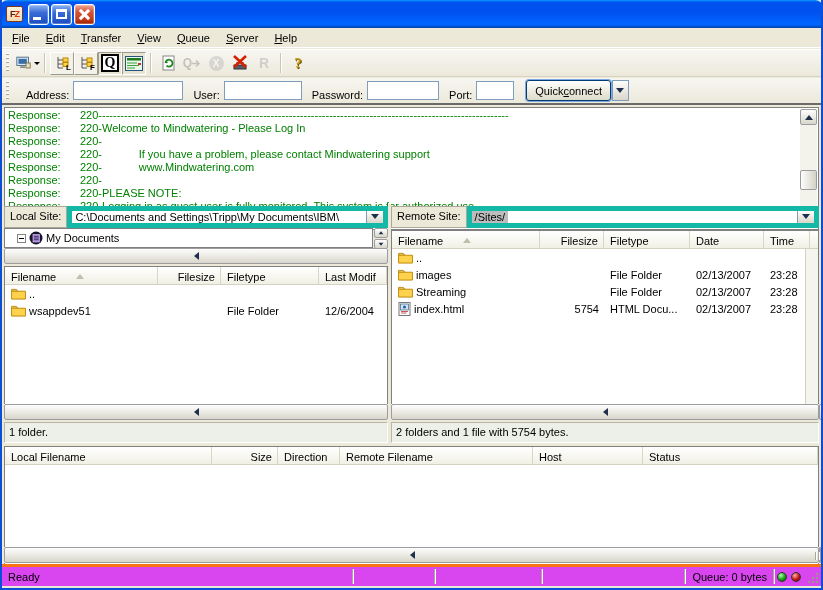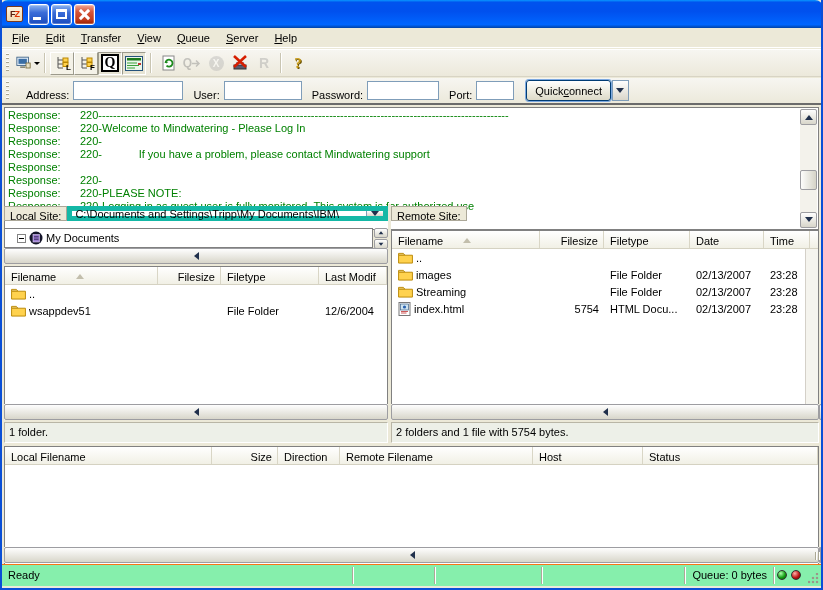--- a/index.html
+++ b/index.html
@@ -95,21 +95,21 @@
   .tri.down  { border-top:5px solid #20304C; margin-bottom:-3px; }
   .tri.left  { border-right:5px solid #20304C; margin-left:-3px; }
   .tri.right { border-left:5px solid #20304C; margin-right:-3px; }
 
   
   .panes { position:absolute; top:204px; left:0; right:0; height:241px; }
   .pane-left  { position:absolute; left:2px;  top:0; width:384px; height:241px; }
   .pane-right { position:absolute; left:389px; top:0; right:2px;  height:241px; }
   .splitter { position:absolute; left:386px; top:0; width:3px; height:241px; background:#ECE9D8; }
 
-  .site-row { position:absolute; top:2px; left:0; right:0; height:15px; display:flex; align-items:stretch; }
+  .site-row { position:absolute; top:2px; left:0; right:0; height:22px; display:flex; align-items:stretch; }
   .site-label { border:1px solid #ACA899; background:#ECE9D8; padding:3px 5px 0 5px; white-space:nowrap; }
   .combo { flex:1; border:5px solid #14b8a6; background:#fff; display:flex; align-items:center; min-width:0; }
   .combo-text { padding:0 3px; white-space:pre; overflow:hidden; }
   .combo-text.selected { background:#BDBDBD; }
   .combo-drop { margin-left:auto; width:17px; align-self:stretch; border-left:1px solid #7F9DB9; background:linear-gradient(#FEFEFE,#D9D6CA); display:flex; align-items:center; justify-content:center; }
 
   .treebox { position:absolute; top:24px; left:0; width:369px; height:20px; background:#fff; border:1px solid #808080; display:flex; align-items:center; }
   .tree-mini-vsb { position:absolute; top:24px; right:0; width:14px; height:20px; display:flex; flex-direction:column; gap:1px; }
   .tree-mini-vsb .sbtn { height:10px; }
   .tree-mini-vsb .tri { transform:scale(.6); }
@@ -134,21 +134,21 @@
 
   .list-hsb { position:absolute; top:200px; left:0; right:0; }
   .pane-status { position:absolute; top:218px; left:0; right:0; height:21px; background:#EDF0E8; border:1px solid #B9B6A6; border-right-color:#fff; border-bottom-color:#fff; padding:3px 4px 0 4px; }
 
   
   .queuepane { position:absolute; top:446px; left:2px; right:2px; height:128px; background:#fff; border:1px solid #808080; overflow:hidden; }
   .grid-queue { grid-template-columns:207px 66px 62px 193px 110px 1fr; }
   .queue-hsb { position:absolute; top:547px; left:2px; right:2px; }
 
   
-  .statusbar { position:absolute; top:564px; left:0; right:0; height:22px; background:#86efac; border-top:1px solid #f97316; display:flex; align-items:stretch; }
+  .statusbar { position:absolute; top:564px; left:0; right:0; height:22px; background:#d946ef; border-top:3px solid #f97316; display:flex; align-items:stretch; }
   .sb-cell { padding:4px 6px 0 6px; white-space:nowrap; }
   .sb-sep { width:2px; margin:2px 0; border-left:1px solid #ACA899; border-right:1px solid #fff; }
   .led { width:10px; height:10px; border-radius:50%; margin:5px 2px 0 2px; border:1px solid #333; }
   .led.green { background:radial-gradient(circle at 35% 30%,#AFFFAF,#15A015 55%,#005700); }
   .led.red   { background:radial-gradient(circle at 35% 30%,#FFB0A8,#C01818 55%,#600000); }
   .size-grip { width:15px; margin-left:3px; position:relative; }
   .size-grip::after { content:""; position:absolute; right:2px; bottom:2px; width:11px; height:11px;
     background:
       radial-gradient(circle at 9px 9px,#9a968a 1.4px,transparent 1.6px),
       radial-gradient(circle at 9px 5px,#9a968a 1.4px,transparent 1.6px),
@@ -280,21 +280,21 @@
         <span class="tri down"></span>
       </span>
   </div>
 
   <div class="logpane">
     <div class="log-lines">
       <div class="log-line"><span class="log-prefix">Response:</span><span>220----------------------------------------------------------------------------------------------------------------</span></div>
       <div class="log-line"><span class="log-prefix">Response:</span><span>220-Welcome to Mindwatering - Please Log In</span></div>
       <div class="log-line"><span class="log-prefix">Response:</span><span>220-</span></div>
       <div class="log-line"><span class="log-prefix">Response:</span><span>220-            If you have a problem, please contact Mindwatering support</span></div>
-      <div class="log-line"><span class="log-prefix">Response:</span></div>
+      <div class="log-line"><span class="log-prefix">Response:</span><span>220-            www.Mindwatering.com</span></div>
       <div class="log-line"><span class="log-prefix">Response:</span><span>220-</span></div>
       <div class="log-line"><span class="log-prefix">Response:</span><span>220-PLEASE NOTE:</span></div>
       <div class="log-line"><span class="log-prefix">Response:</span><span>220-Logging in as guest user is fully monitored. This system is for authorized use</span></div>
     </div>
     <div class="vsb">
       <span class="sbtn">
           <span class="tri up"></span>
         </span>
       <span class="vtrack">
           <span class="vthumb"></span>
@@ -398,20 +398,26 @@
           </span>
       </div>
       <div class="pane-status">1 folder.</div>
     </div>
 
     <div class="splitter"></div>
 
     <div class="pane-right">
       <div class="site-row">
         <span class="site-label">Remote Site:</span>
+        <span class="combo">
+          <span class="combo-text selected">/Sites/</span>
+          <span class="combo-drop">
+              <span class="tri down"></span>
+            </span>
+        </span>
       </div>
 
       <div class="filelist">
         <div class="lv-header grid-remote">
           <span class="lv-hcell">
               <span>Filename</span>
               <span class="sort-tri"></span>
             </span>
           <span class="lv-hcell num">Filesize</span>
           <span class="lv-hcell">Filetype</span>

